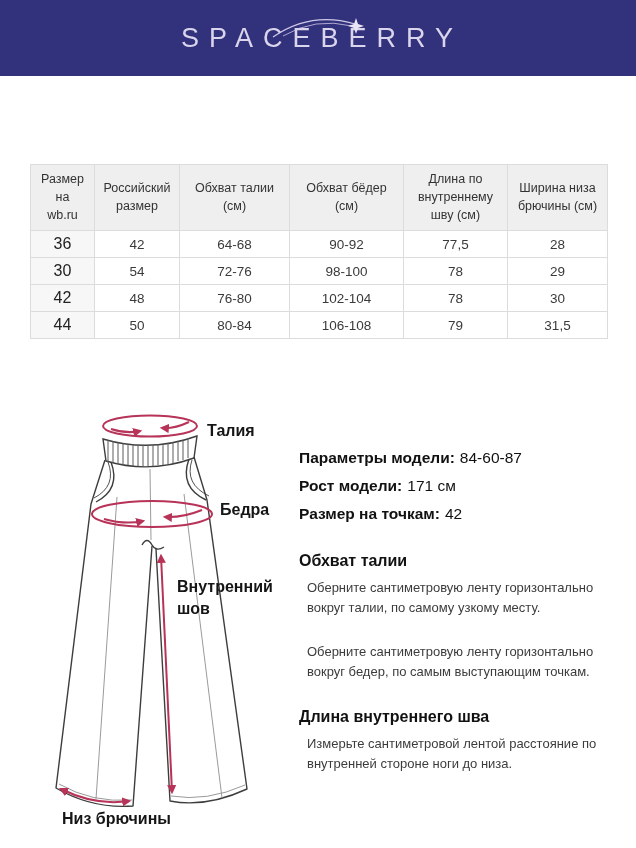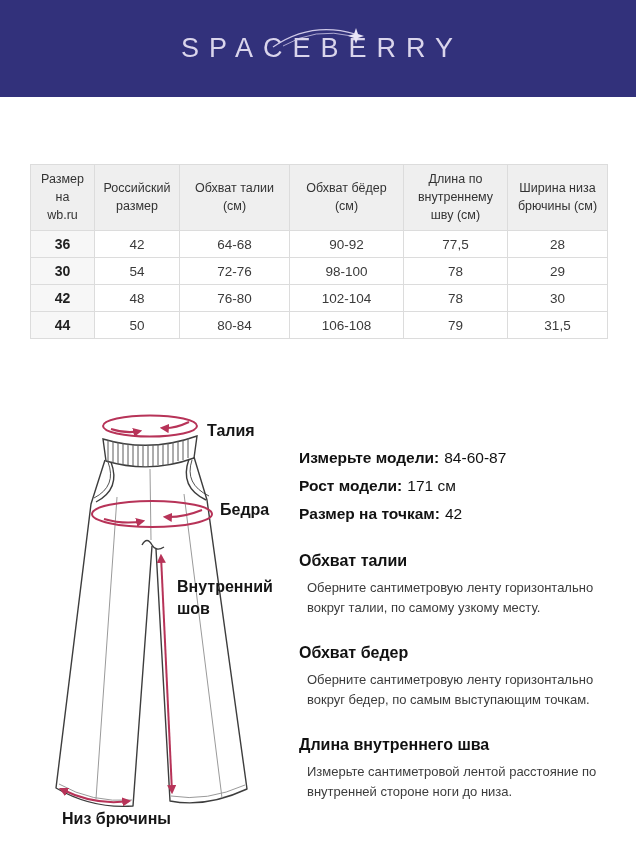--- a/index.html
+++ b/index.html
@@ -3,21 +3,21 @@
 <meta charset="utf-8">
 <style>
   html,body { margin:0; padding:0; }
   body {
     width:636px; height:848px; position:relative; overflow:hidden;
     background:#ffffff; font-family:"Liberation Sans", sans-serif;
   }
 
   
   .brand-header {
-    position:absolute; left:0; top:0; width:636px; height:97px;
+    position:absolute; left:0; top:0; width:636px; height:76px;
     background:#32317B; display:flex; align-items:center; justify-content:center;
   }
   .logo-wrap { position:relative; display:inline-block; }
   .logo-text {
     color:#DAD5EC; font-size:27px; letter-spacing:10px; font-weight:400;
     white-space:nowrap; padding-left:8px;
   }
   .comet { position:absolute; left:33%; top:-14px; width:100px; height:36px; }
 
   
@@ -29,21 +29,21 @@
     border:1px solid #DCDCDC; text-align:center; vertical-align:middle;
   }
   .size-table th {
     background:#EFEFEF; font-weight:400; font-size:12.5px; color:#333333;
     line-height:1.42; padding:6px 8px; height:46px;
   }
   .size-table td {
     font-size:13.5px; color:#3A3A3A; height:26px; padding:0 2px;
     background:#ffffff;
   }
-  .size-table td.firstcol { background:#F7F7F7; font-weight:700; color:#222222; font-size:14px; }
+  .size-table td.firstcol { background:#F7F7F7; font-weight:400; color:#222222; font-size:16px; }
 
   
   .figure { position:absolute; left:0; top:396px; width:636px; height:452px; }
   .figure svg.pants { position:absolute; left:0; top:0; }
   .plabel { position:absolute; font-size:16px; font-weight:700; color:#151515; line-height:1.4; }
   .plabel.waist   { left:207px; top:24px; }
   .plabel.hips    { left:220px; top:103px; }
   .plabel.inseam  { left:177px; top:180px; width:104px; }
   .plabel.hem     { left:62px;  top:412px; }
 
@@ -165,34 +165,33 @@
   </svg>
 
   <div class="plabel waist">Талия</div>
   <div class="plabel hips">Бедра</div>
   <div class="plabel inseam">Внутренний шов</div>
   <div class="plabel hem">Низ брючины</div>
 </div>
 
 <div class="right-col">
   <div class="mi-row">
-    <span class="lbl">Измерьте модели:</span><span>84-60-87</span>
+    <span class="lbl">Параметры модели:</span><span>84-60-87</span>
   </div>
   <div class="mi-row">
     <span class="lbl">Рост модели:</span><span>171 см</span>
   </div>
   <div class="mi-row">
     <span class="lbl">Размер на точкам:</span><span>42</span>
   </div>
 
   <div class="gsec first">
     <h3>Обхват талии</h3>
     <p>Оберните сантиметровую ленту горизонтально вокруг талии, по самому узкому месту.</p>
   </div>
   <div class="gsec">
-    <h3>Обхват бедер</h3>
     <p>Оберните сантиметровую ленту горизонтально вокруг бедер, по самым выступающим точкам.</p>
   </div>
   <div class="gsec">
     <h3>Длина внутреннего шва</h3>
     <p>Измерьте сантиметровой лентой расстояние по внутренней стороне ноги до низа.</p>
   </div>
 </div>
 
 </body></html>

